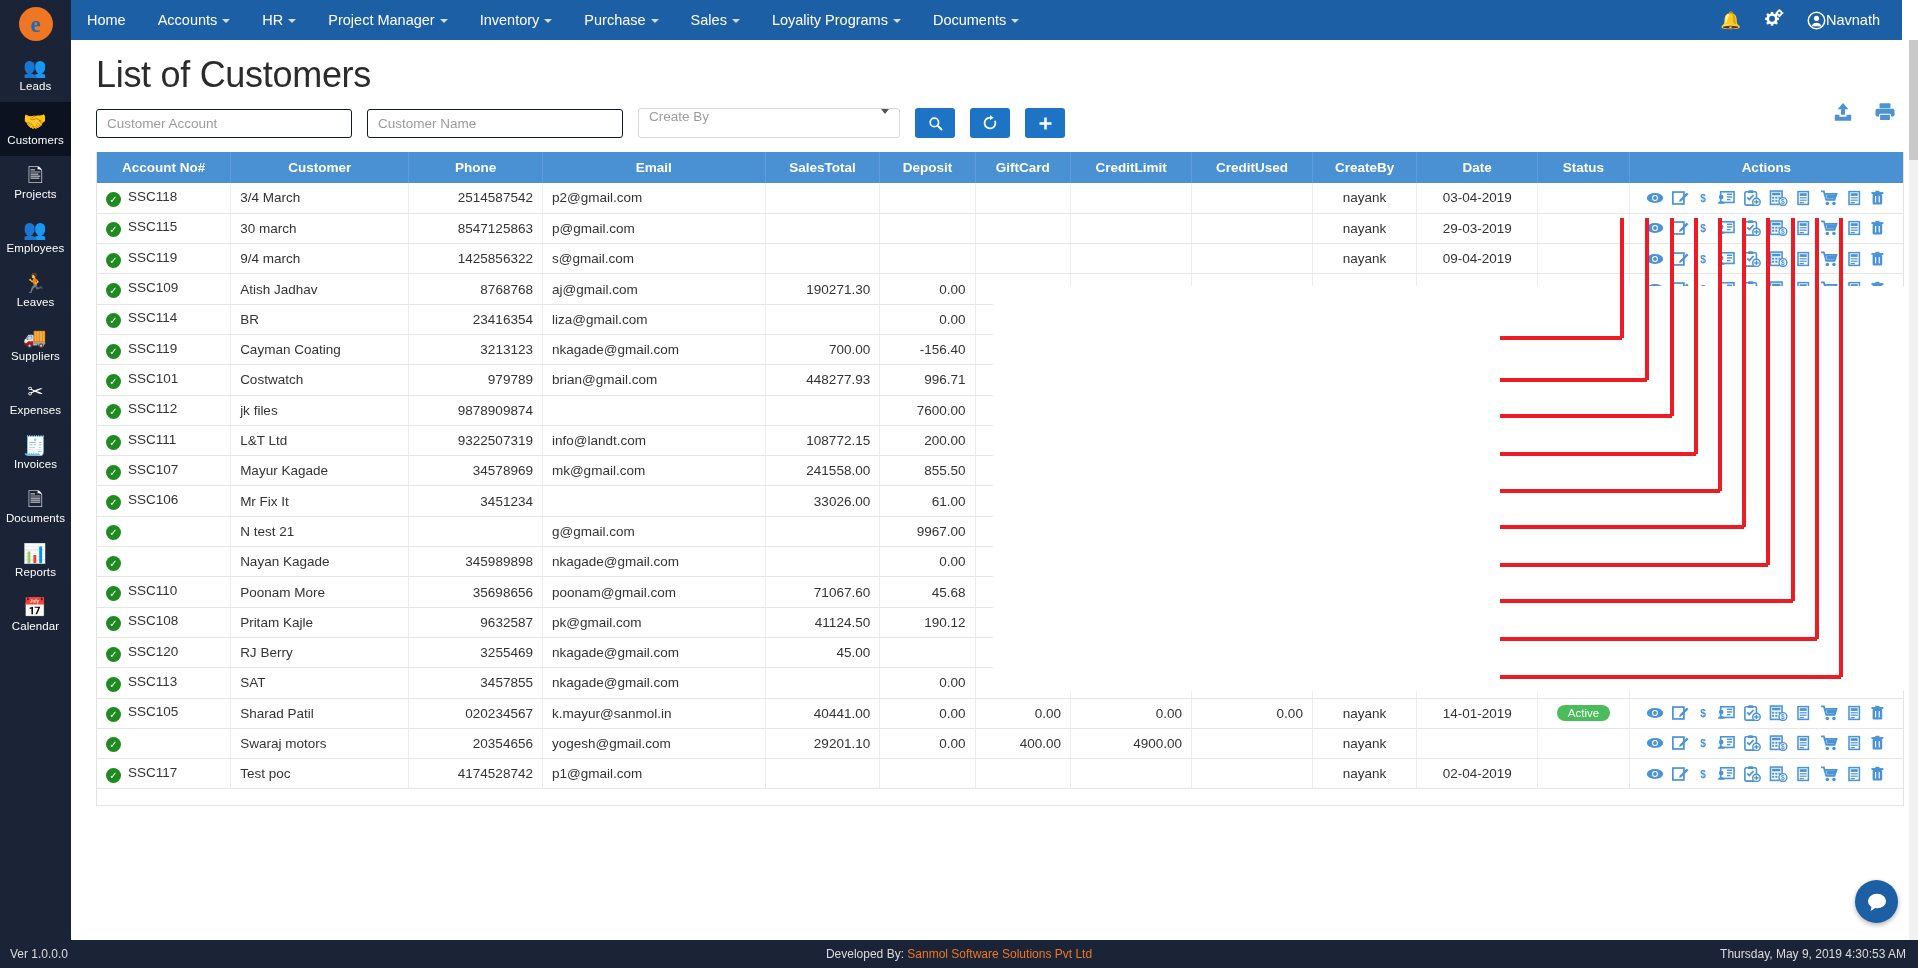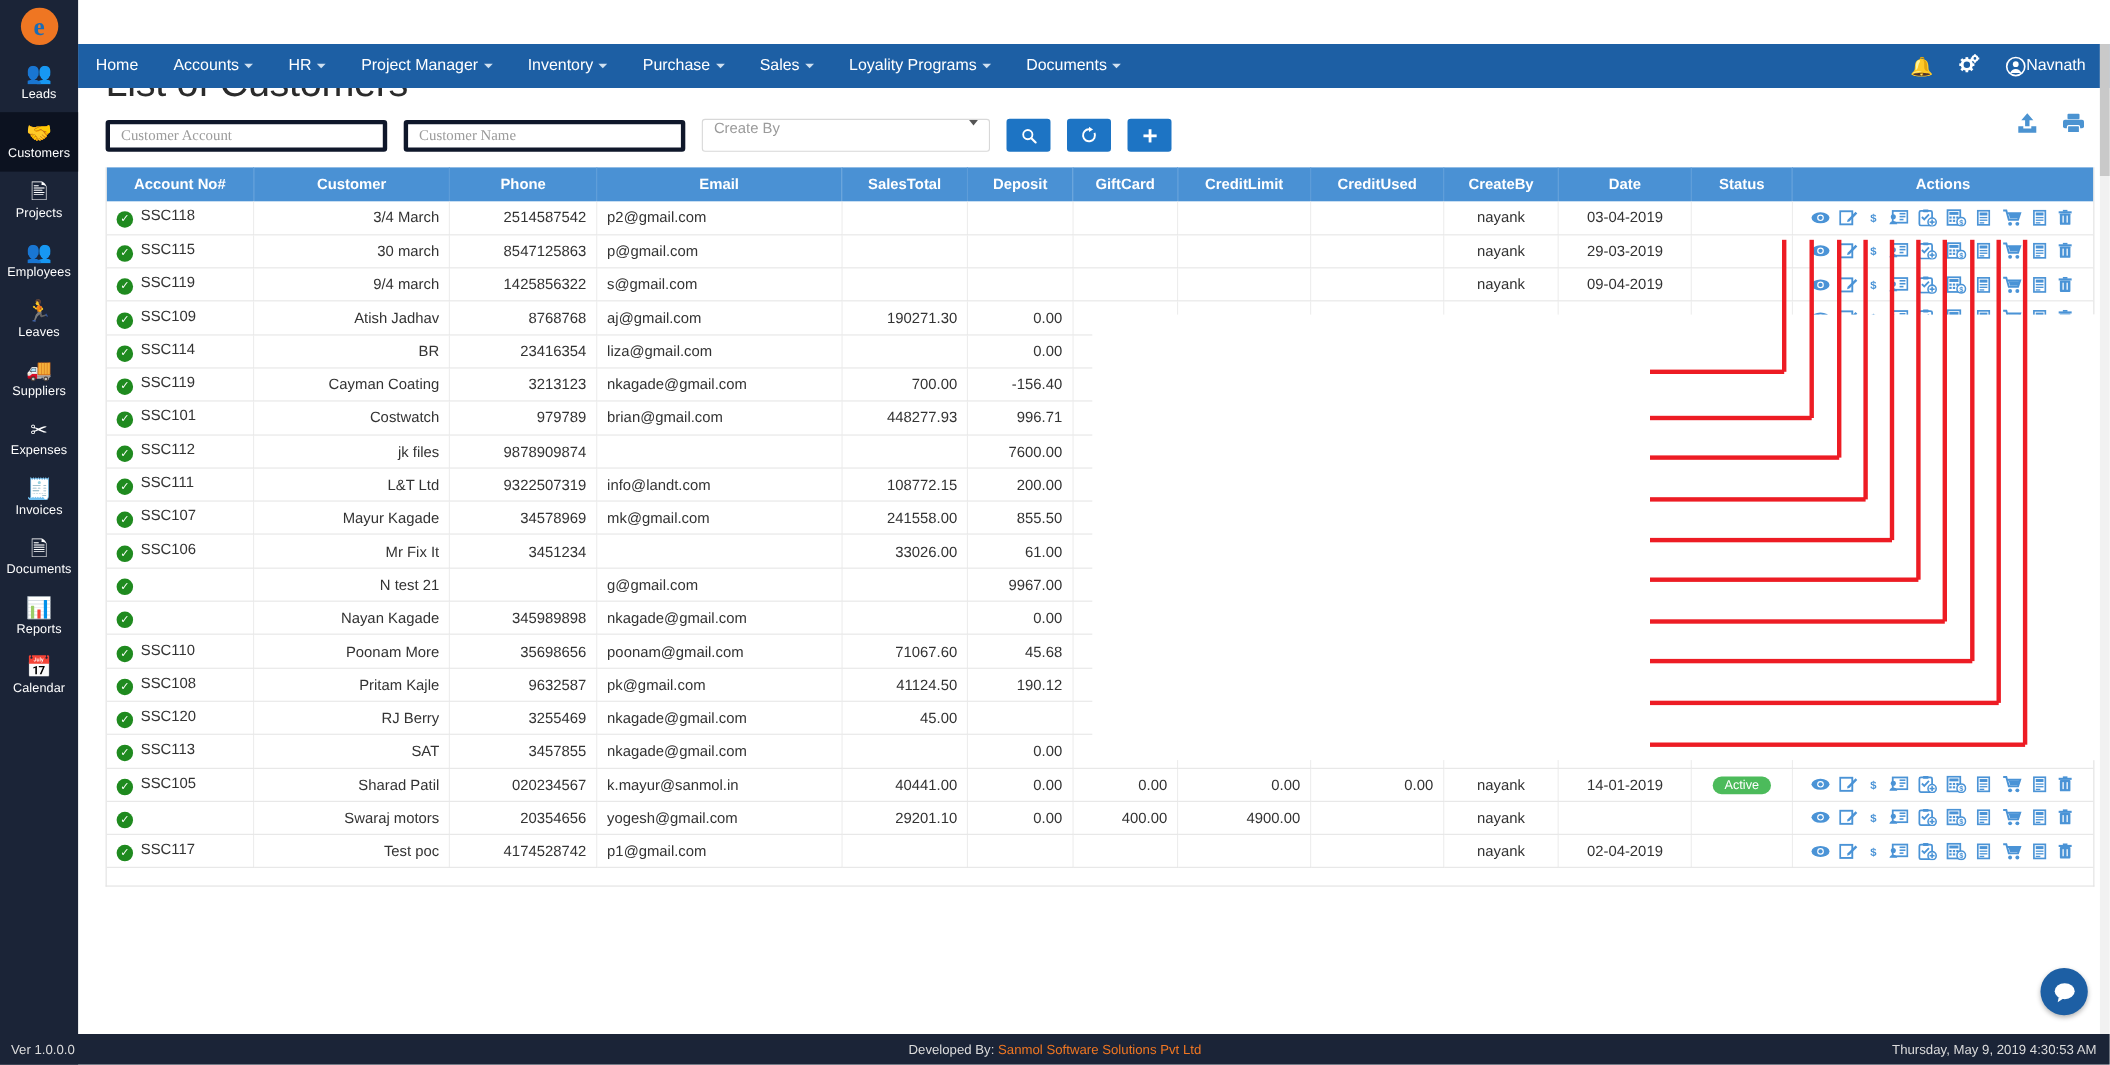--- a/index.html
+++ b/index.html
@@ -28,22 +28,22 @@
     height: 54px; display: flex; flex-direction: column;
     align-items: center; justify-content: center; gap: 2px;
     color: #ffffff; cursor: pointer;
   }
   .side-item.active { background: #0c1220; }
   .side-ico { font-size: 19px; line-height: 20px; }
   .side-lb { font-size: 11.5px; letter-spacing: .1px; }
 
   
   .topnav {
-    position: absolute; left: 71px; top: 0; right: 0; height: 40px;
-    background: #1d5fa4; display: flex; align-items: center; z-index: 20; margin-top: 40px;
+    position: absolute; left: 71px; top: 0; right: 16px; height: 40px;
+    background: #1d5fa4; display: flex; align-items: center; z-index: 20;
   }
   .nav-item {
     color: #fff; font-size: 14.5px; padding: 0 16px; line-height: 40px;
     white-space: nowrap; cursor: pointer;
   }
   .caret {
     display: inline-block; width: 0; height: 0; margin-left: 5px;
     border-left: 4px solid transparent; border-right: 4px solid transparent;
     border-top: 4px solid #cfe0f0; vertical-align: middle;
   }
@@ -61,23 +61,23 @@
     padding: 14px 0 8px 25px; letter-spacing: -.3px;
   }
   .title-icons {
     position: absolute; right: 22px; top: 62px; display: flex; gap: 20px;
     color: #4b93d1; font-size: 19px;
   }
 
   
   .filters { display: flex; align-items: center; gap: 15px; padding: 4px 0 8px 25px; }
   .f-input {
-    height: 29px; border: 4px solid #0f172a; border-radius: 3px;
+    height: 29px; border: 1px solid #0f172a; border-radius: 3px;
     padding: 0 10px; font-size: 13.5px; color: #555; background: #fff;
-    font-family: Liberation Serif, serif;
+    font-family: Liberation Sans, sans-serif;
   }
   .f-input::placeholder { color: #9b9b9b; }
   #f-account { width: 256px; }
   #f-name { width: 256px; }
   .f-select {
     width: 262px; height: 30px; border: 1px solid #d8d8d8; border-radius: 3px;
     background: #fff; position: relative; display: flex; align-items: flex-start;
     padding: 0 10px; font-size: 13.5px; color: #9b9b9b; cursor: pointer;
   }
   .f-select .dd {
@@ -102,21 +102,21 @@
     height: 31px; text-align: center; border-right: 1px solid #5e9dd9;
     white-space: nowrap;
   }
   thead th:last-child { border-right: none; margin-top: 16px; }
   tbody td {
     height: 30.3px; font-size: 13.5px; color: #333; border-bottom: 1px solid #e6e6e6;
     border-right: 1px solid #ededed; padding: 0 9px; white-space: nowrap; overflow: hidden;
   }
   tbody td:last-child { border-right: none; }
   .c-acct { text-align: left; }
-  .c-cust { text-align: right; }
+  .c-cust { text-align: left; }
   .num { text-align: right; }
   .ctr { text-align: center; }
   .dot {
     display: inline-block; width: 15px; height: 15px; border-radius: 50%;
     background: #1f8a1f; color: #fff; font-size: 10px; line-height: 15px;
     text-align: center; margin-right: 7px; vertical-align: -2px;
   }
   .badge {
     display: inline-block; background: #4cbb5b; color: #fff; font-size: 11.5px;
     padding: 2px 11px; border-radius: 11px;

